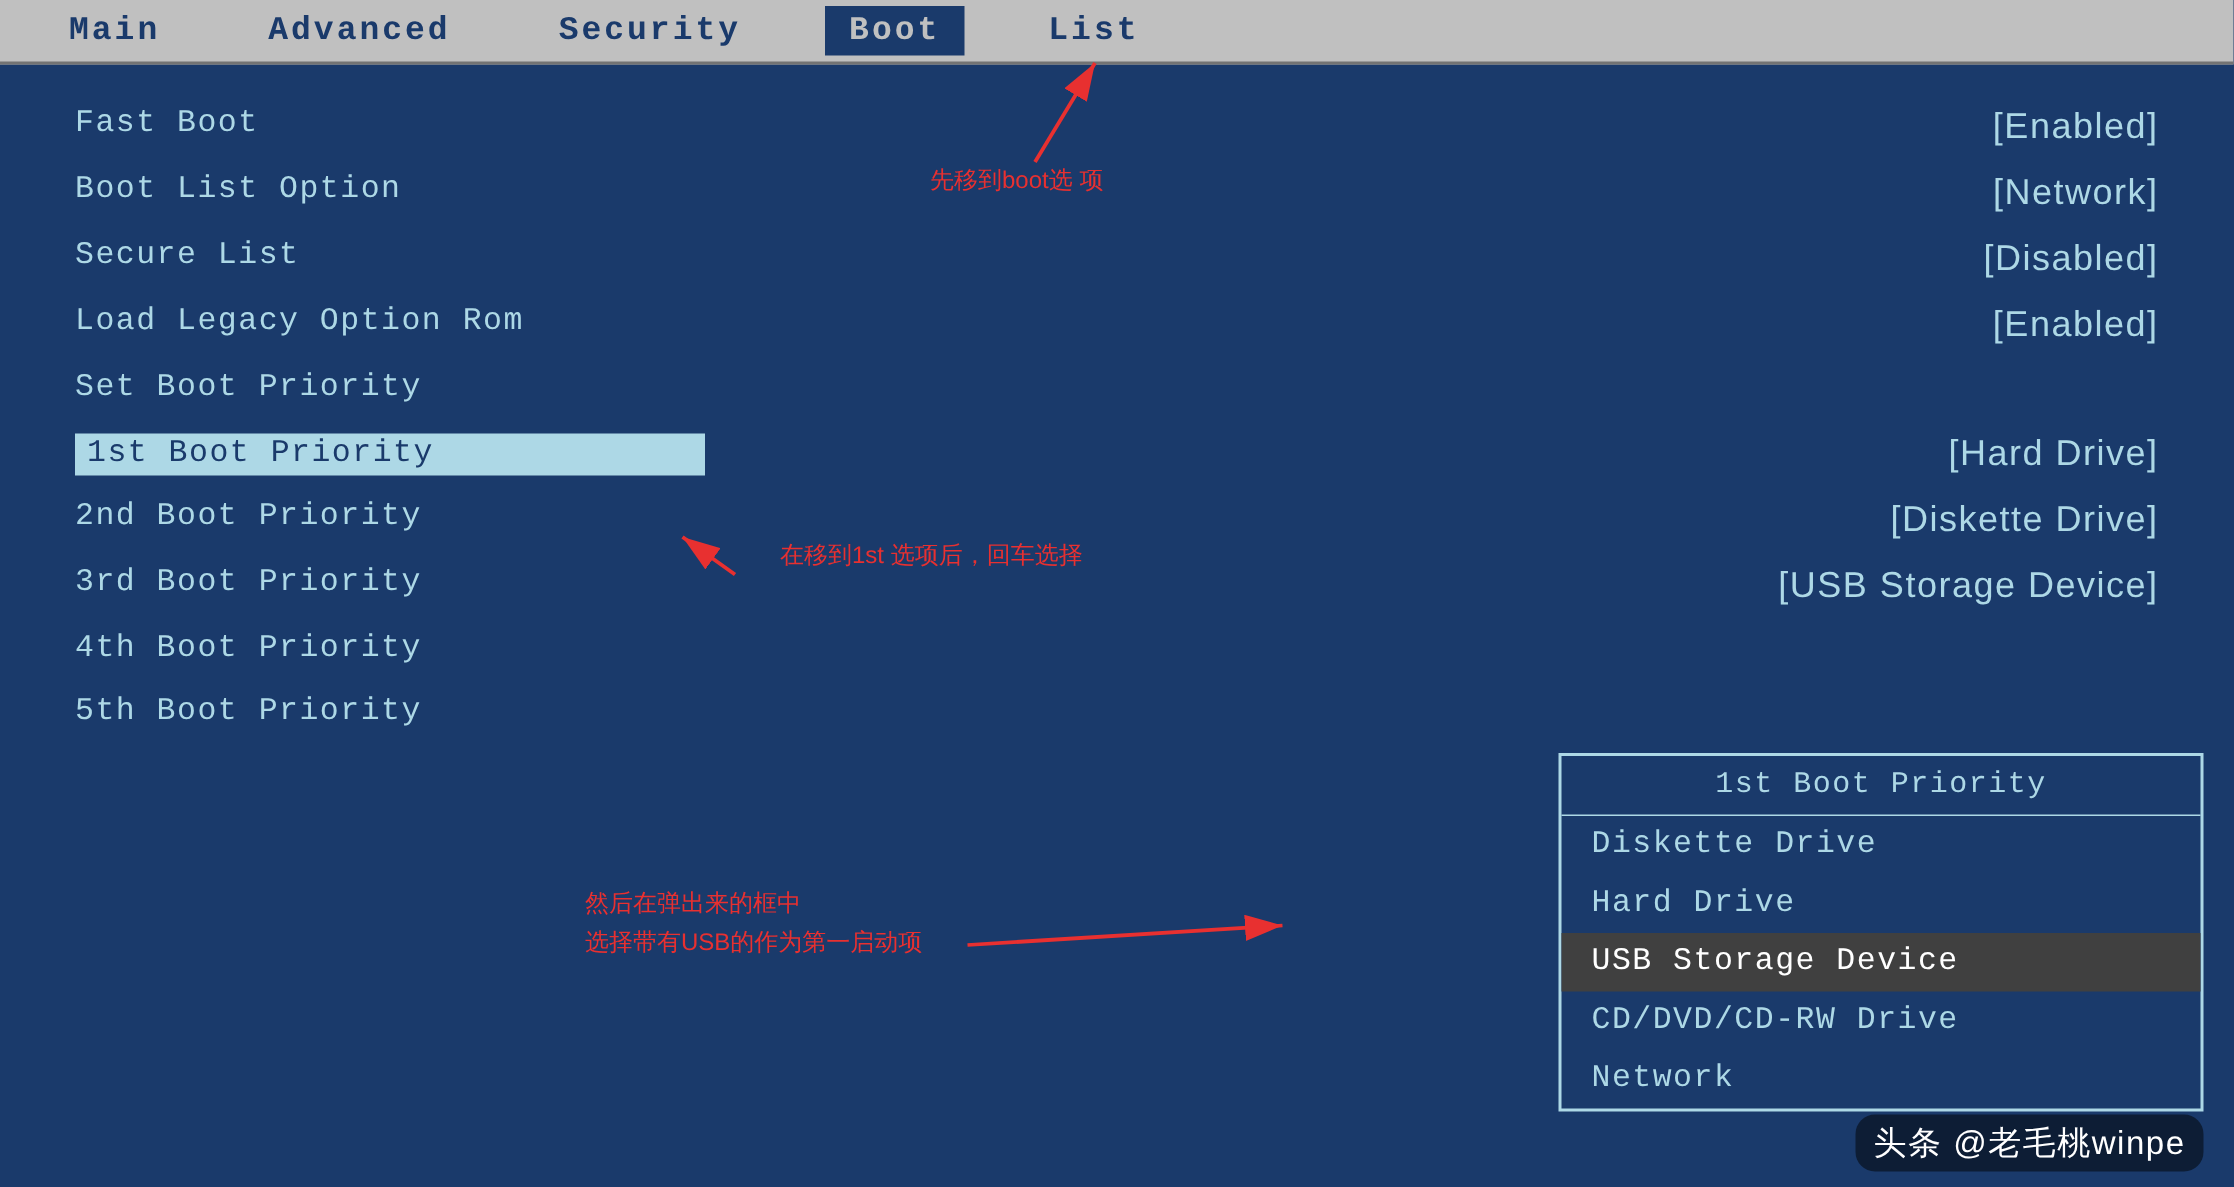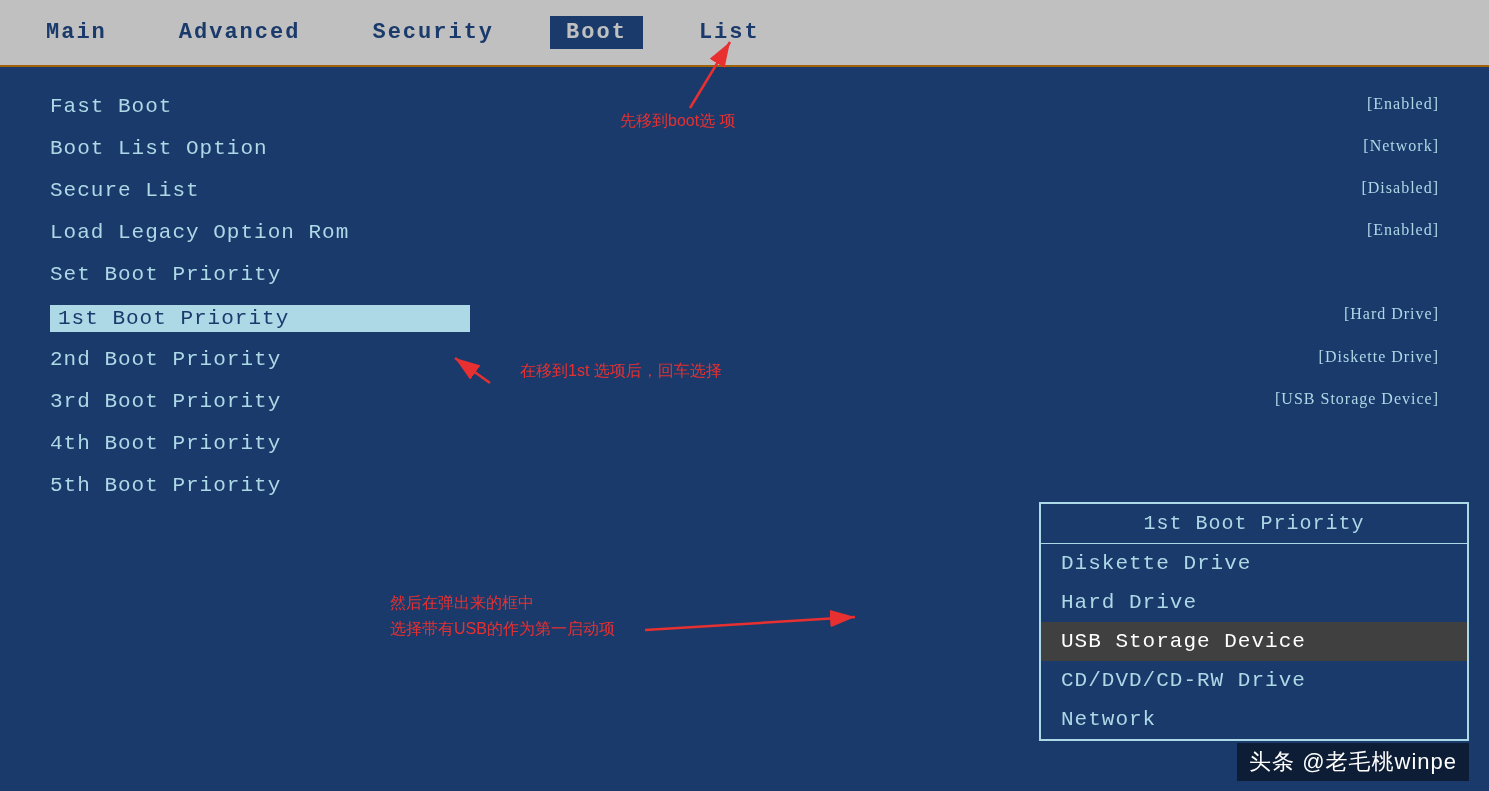--- a/index.html
+++ b/index.html
@@ -18,23 +18,23 @@
       height: 100%;
       background-color: #1a3a6b;
       position: relative;
     }
 
     
     .top-menu {
       display: flex;
       flex-direction: row;
       background-color: #c0c0c0;
-      padding: 16px 30px;
+      padding: 4px 30px;
       gap: 40px;
-      border-bottom: 2px solid #a16207;
+      border-bottom: 2px solid #737373;
     }
 
     .menu-item {
       font-size: 22px;
       font-family: 'Courier New', Courier, monospace;
       color: #1a3a6b;
       letter-spacing: 2px;
       font-weight: bold;
       padding: 4px 16px;
       cursor: pointer;
@@ -71,22 +71,22 @@
       min-width: 420px;
     }
 
     .bios-label.highlighted {
       background-color: #add8e6;
       color: #1a3a6b;
       padding: 2px 8px;
     }
 
     .bios-value {
-      font-size: 16px;
-      font-family: Liberation Serif, serif;
+      font-size: 24px;
+      font-family: Liberation Sans, sans-serif;
       letter-spacing: 1px;
       color: #add8e6;
       margin-left: 80px;
     }
 
     .annotation {
       position: absolute;
       color: #e83030;
       font-size: 16px;
       font-family: 'Microsoft YaHei', Arial, sans-serif;
@@ -130,20 +130,21 @@
     .watermark {
       position: absolute;
       bottom: 10px;
       right: 20px;
       background-color: rgba(0,0,0,0.5);
       color: #fff;
       font-size: 22px;
       font-family: 'Microsoft YaHei', Arial, sans-serif;
       padding: 4px 12px;
       letter-spacing: 1px;
+      border-radius: 13px;
     }
 
     
     svg.arrows {
       position: absolute;
       top: 0;
       left: 0;
       width: 100%;
       height: 100%;
       pointer-events: none;

